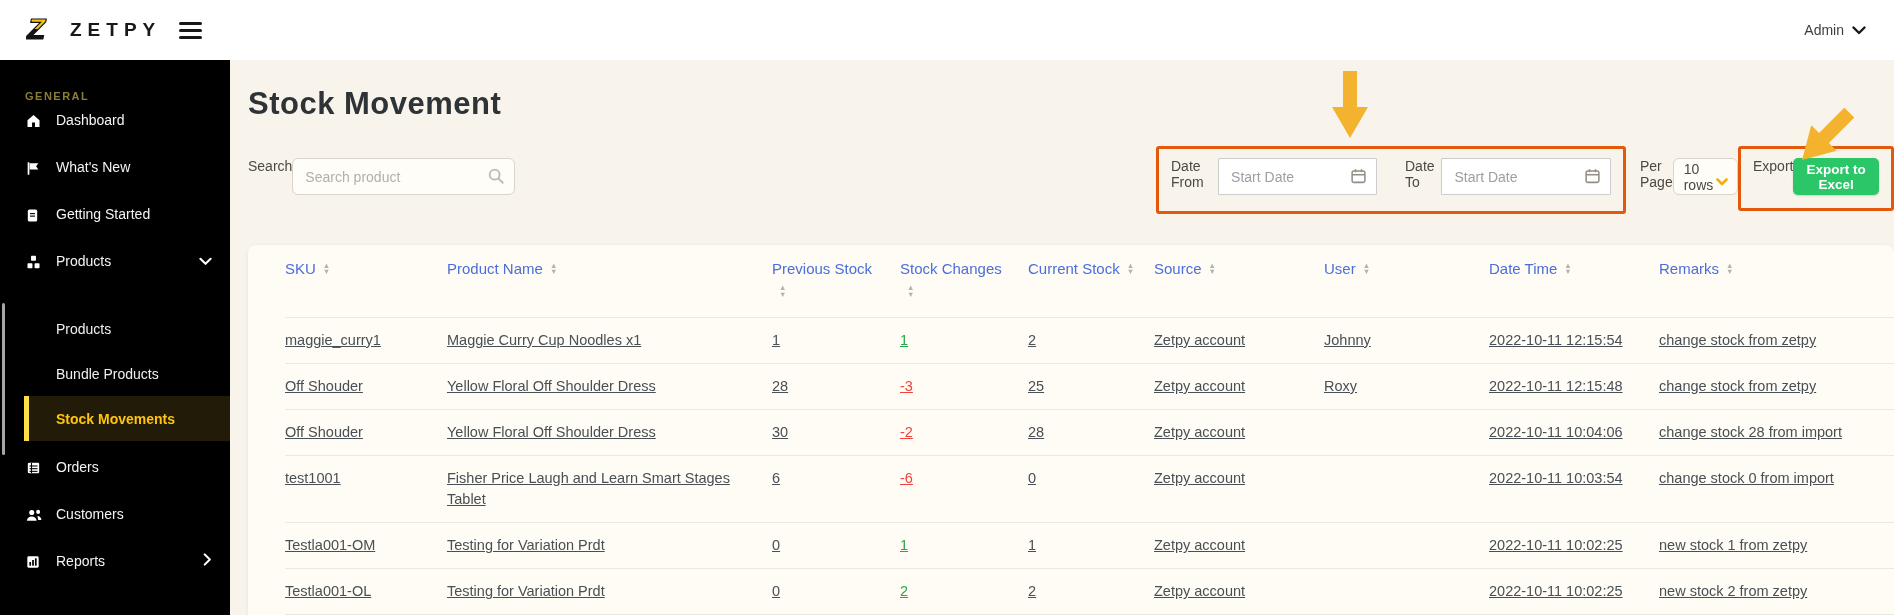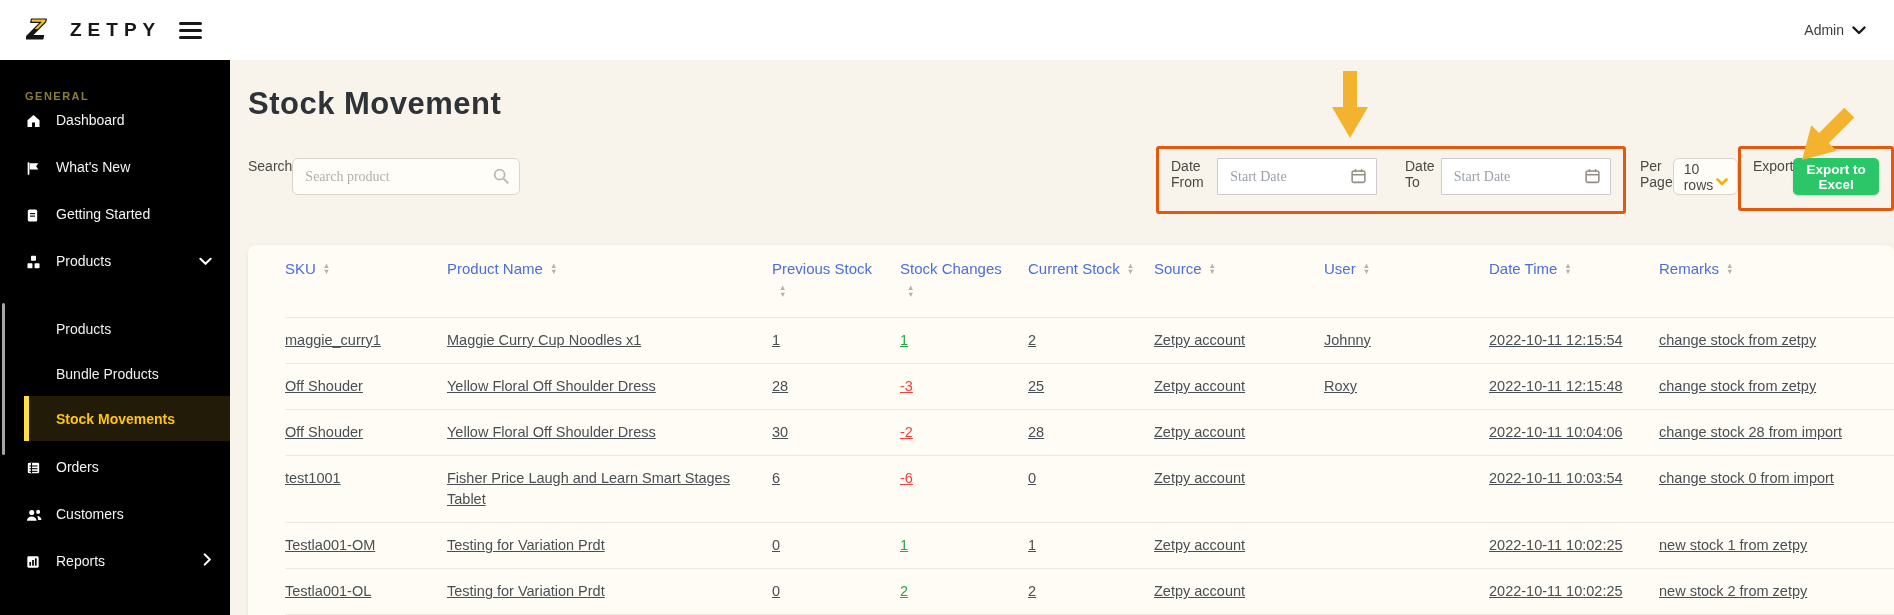--- a/index.html
+++ b/index.html
@@ -39,22 +39,22 @@
   .page-title { margin-top:26px; font-size:31px; font-weight:600; color:#2e3338; letter-spacing:.5px; }
 
   
   .filters { display:flex; align-items:flex-start; margin-top:24px; }
   .fgroup { display:flex; flex-direction:row; }
   .flabel { font-size:14px; color:#4a4a45; margin-bottom:8px; }
   .pad-top { padding-top:12px; }
   .search-group { flex:1 1 auto; }
   .input-shell { position:relative; }
   .text-input { width:100%; height:37px; border:1px solid #d9d5cc; border-radius:6px;
-    background:#fffdf7; padding:0 36px 0 12px; font-size:14px; color:#4a4a45;
-    font-family:Liberation Serif, serif; }
+    background:#fffdf7; padding:0 28px 0 12px; font-size:14px; color:#4a4a45;
+    font-family:Liberation Sans, sans-serif; }
   .text-input::placeholder { color:#b4b0a7; }
   .date-input { background:#ffffff; border:1px solid #cccccc; border-radius:1px; }
   .date-input::placeholder { color:#9aa0a6; }
   .shell-icon { position:absolute; right:10px; top:9px; pointer-events:none; }
 
   .annot-box { border:3px solid #e2580c; border-radius:3px; padding:9px 12px 13px 12px; }
   .box-dates { margin-left:8px; width:470px; display:flex; gap:28px; }
   .box-dates .fgroup { width:209px; }
   .perpage-group { margin-left:14px; width:90px; }
   .select-shell { position:relative; }

